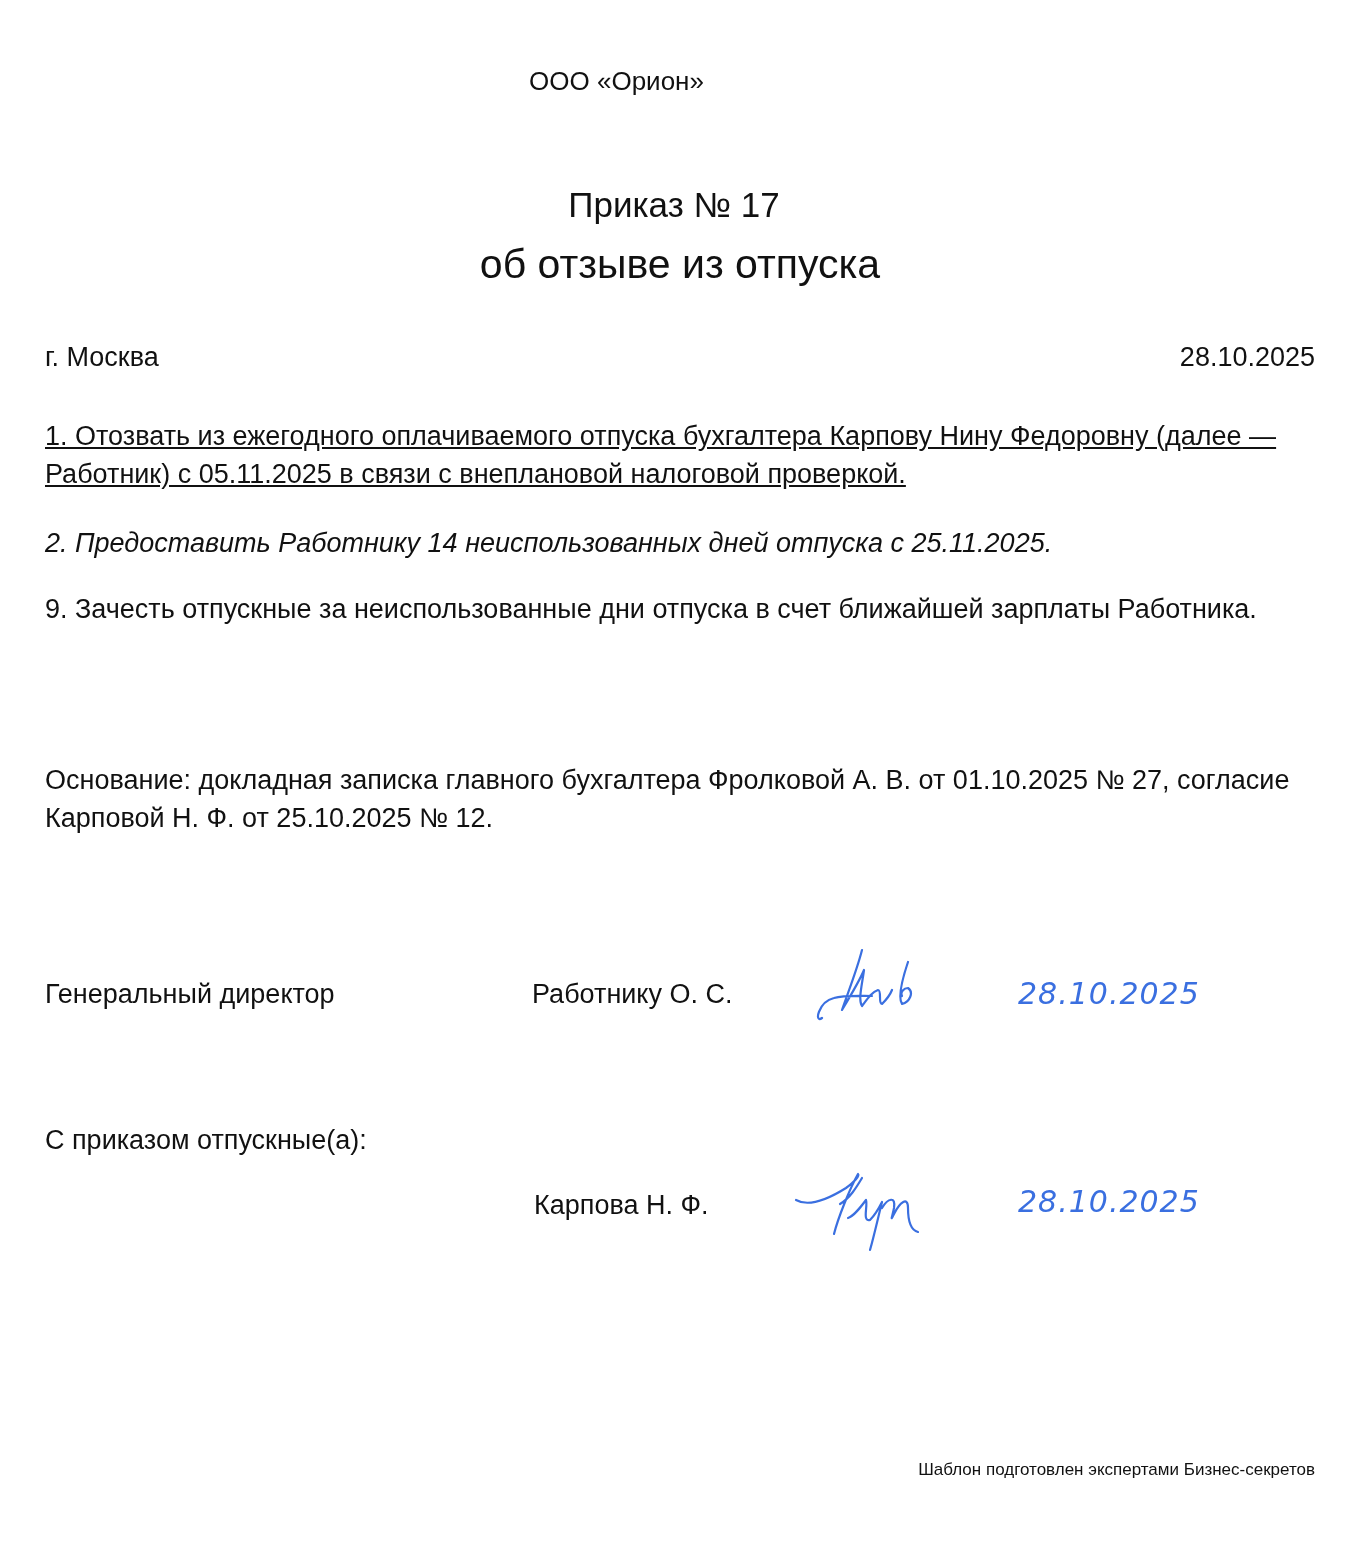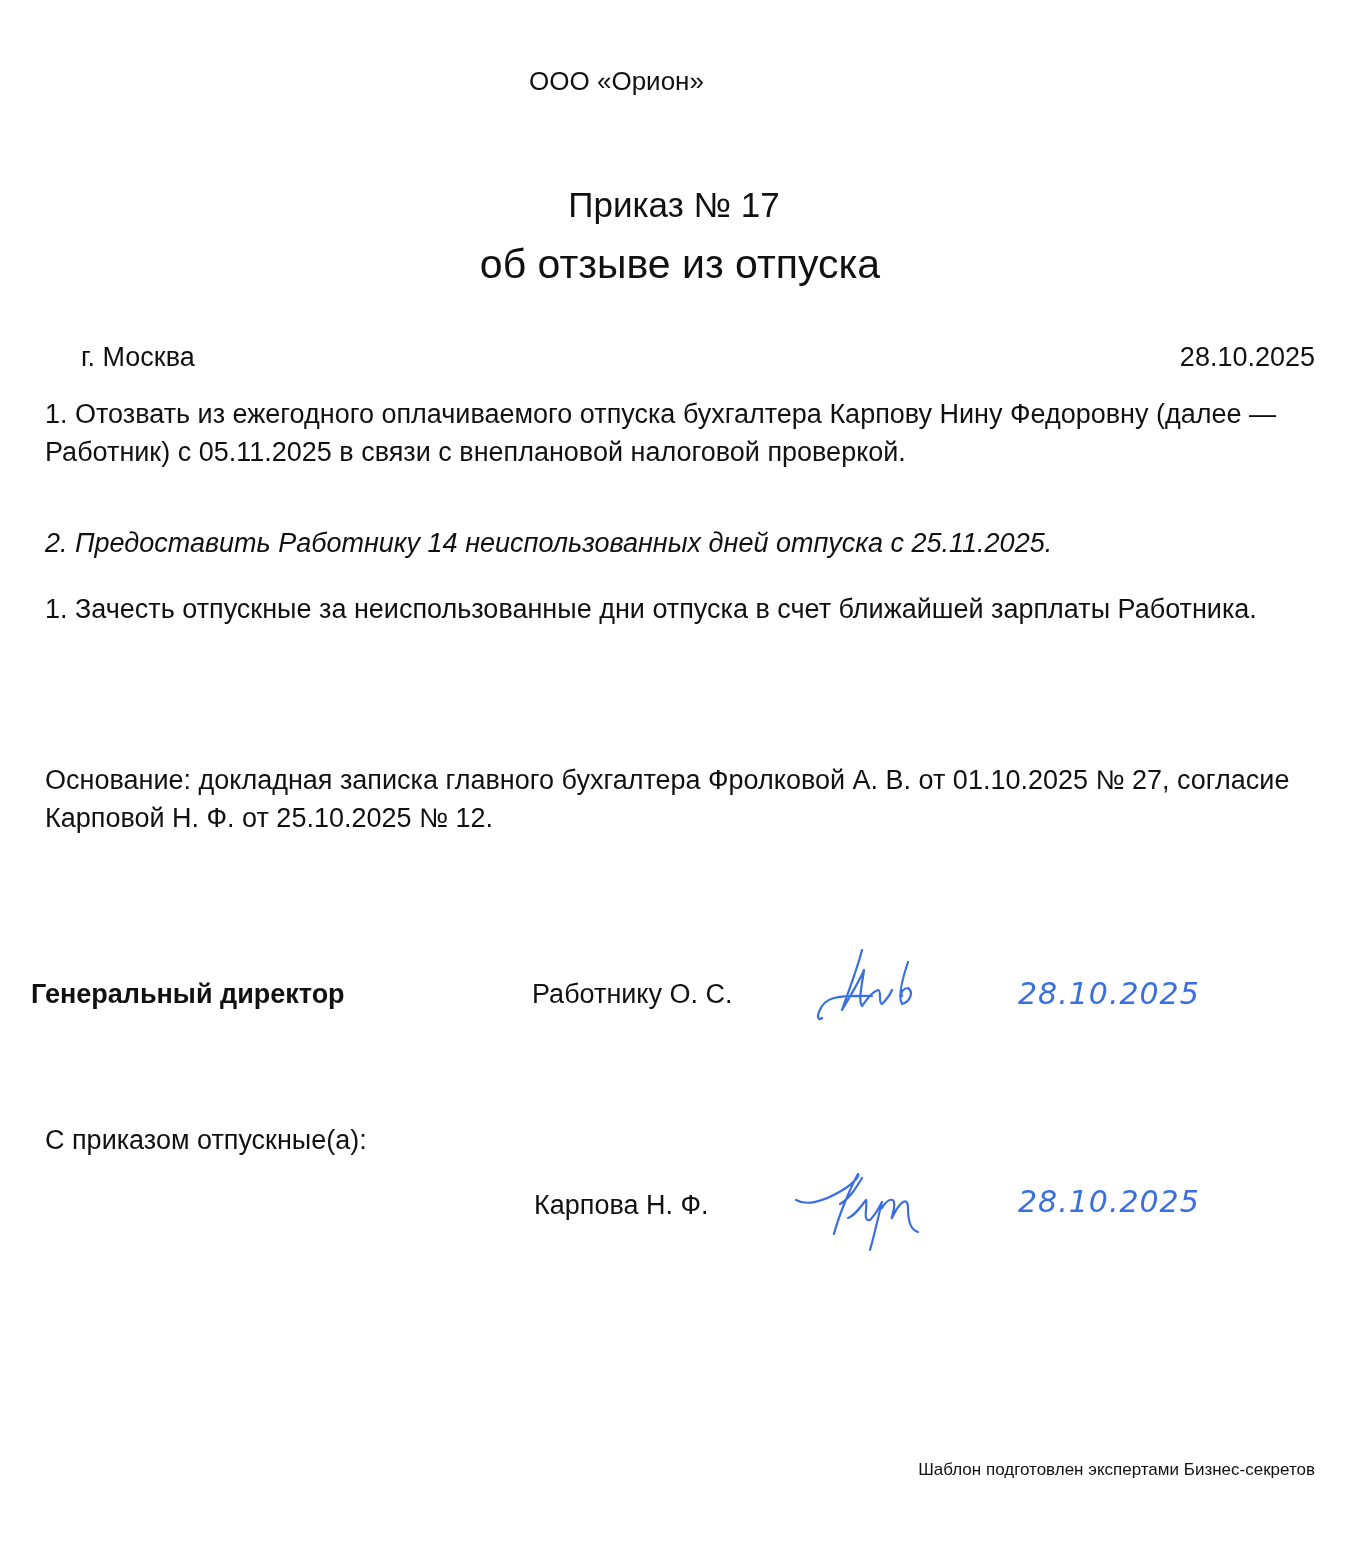--- a/index.html
+++ b/index.html
@@ -22,31 +22,31 @@
     }
     .title {
       top: 184px; left: 0; width: 1348px; text-align: center;
       font-size: 35px; line-height: 42px;
     }
     .subtitle {
       top: 243px; left: 0; width: 1360px; text-align: center;
       font-size: 41px; line-height: 42px;
     }
     .body-text { font-size: 27px; line-height: 38px; }
-    .city { top: 338px; left: 45px; margin-left: 36px; }
+    .city { top: 338px; left: 45px; }
     .date { top: 338px; right: 45px; }
     .para {
       position: absolute; left: 45px; width: 1280px;
       font-size: 27px; line-height: 38px; white-space: normal;
     }
-    .p1 { top: 395px; }
+    .p1 { top: 417px; text-decoration: underline; }
     .p2 { top: 524px; font-style: italic; }
     .p3 { top: 590px; }
     .basis { top: 761px; }
-    .pos-director { top: 975px; left: 31px; font-weight: bold; }
+    .pos-director { top: 975px; left: 45px; }
     .name-director { top: 975px; left: 532px; }
     .acknowledged { top: 1121px; left: 45px; }
     .name-employee { top: 1186px; left: 534px; }
     .hand-date {
       font-family: "DejaVu Sans", sans-serif;
       font-style: oblique;
       color: #3a6fe0;
       font-size: 30px;
       letter-spacing: 1px;
       font-weight: normal;
@@ -68,21 +68,21 @@
 
   <div class="abs company">ООО «Орион»</div>
   <div class="abs title">Приказ № 17</div>
   <div class="abs subtitle">об отзыве из отпуска</div>
 
   <div class="abs body-text city">г. Москва</div>
   <div class="abs body-text date">28.10.2025</div>
 
   <div class="para p1">1. Отозвать из ежегодного оплачиваемого отпуска бухгалтера Карпову Нину Федоровну (далее — Работник) с 05.11.2025 в связи с внеплановой налоговой проверкой.</div>
   <div class="para p2">2. Предоставить Работнику 14 неиспользованных дней отпуска с 25.11.2025.</div>
-  <div class="para p3">1. Зачесть отпускные за неиспользованные дни отпуска в счет ближайшей зарплаты Работника.</div>
+  <div class="para p3">9. Зачесть отпускные за неиспользованные дни отпуска в счет ближайшей зарплаты Работника.</div>
 
   <div class="para basis">Основание: докладная записка главного бухгалтера Фролковой А. В. от 01.10.2025 № 27, согласие Карповой Н. Ф. от 25.10.2025 № 12.</div>
 
   <div class="abs body-text pos-director">Генеральный директор</div>
   <div class="abs body-text name-director">Работнику О. С.</div>
   <svg class="sig sig1" viewBox="0 0 120 90">
     <path d="M10 78 C 2 84, 6 62, 22 58 C 32 55, 48 56, 60 56 M 50 10 C 45 30, 35 55, 30 70 C 42 50, 48 40, 52 30 C 50 45, 46 60, 50 66 C 56 58, 60 52, 66 50 C 70 50, 66 64, 70 64 C 74 60, 78 55, 80 50 M 96 22 C 90 40, 86 58, 90 64 C 98 62, 102 52, 96 48 C 92 48, 88 52, 90 56" fill="none" stroke="#3a6fe0" stroke-width="2.2" stroke-linecap="round" stroke-linejoin="round"></path>
   </svg>
   <div class="abs hand-date hd1">28.10.2025</div>
 

